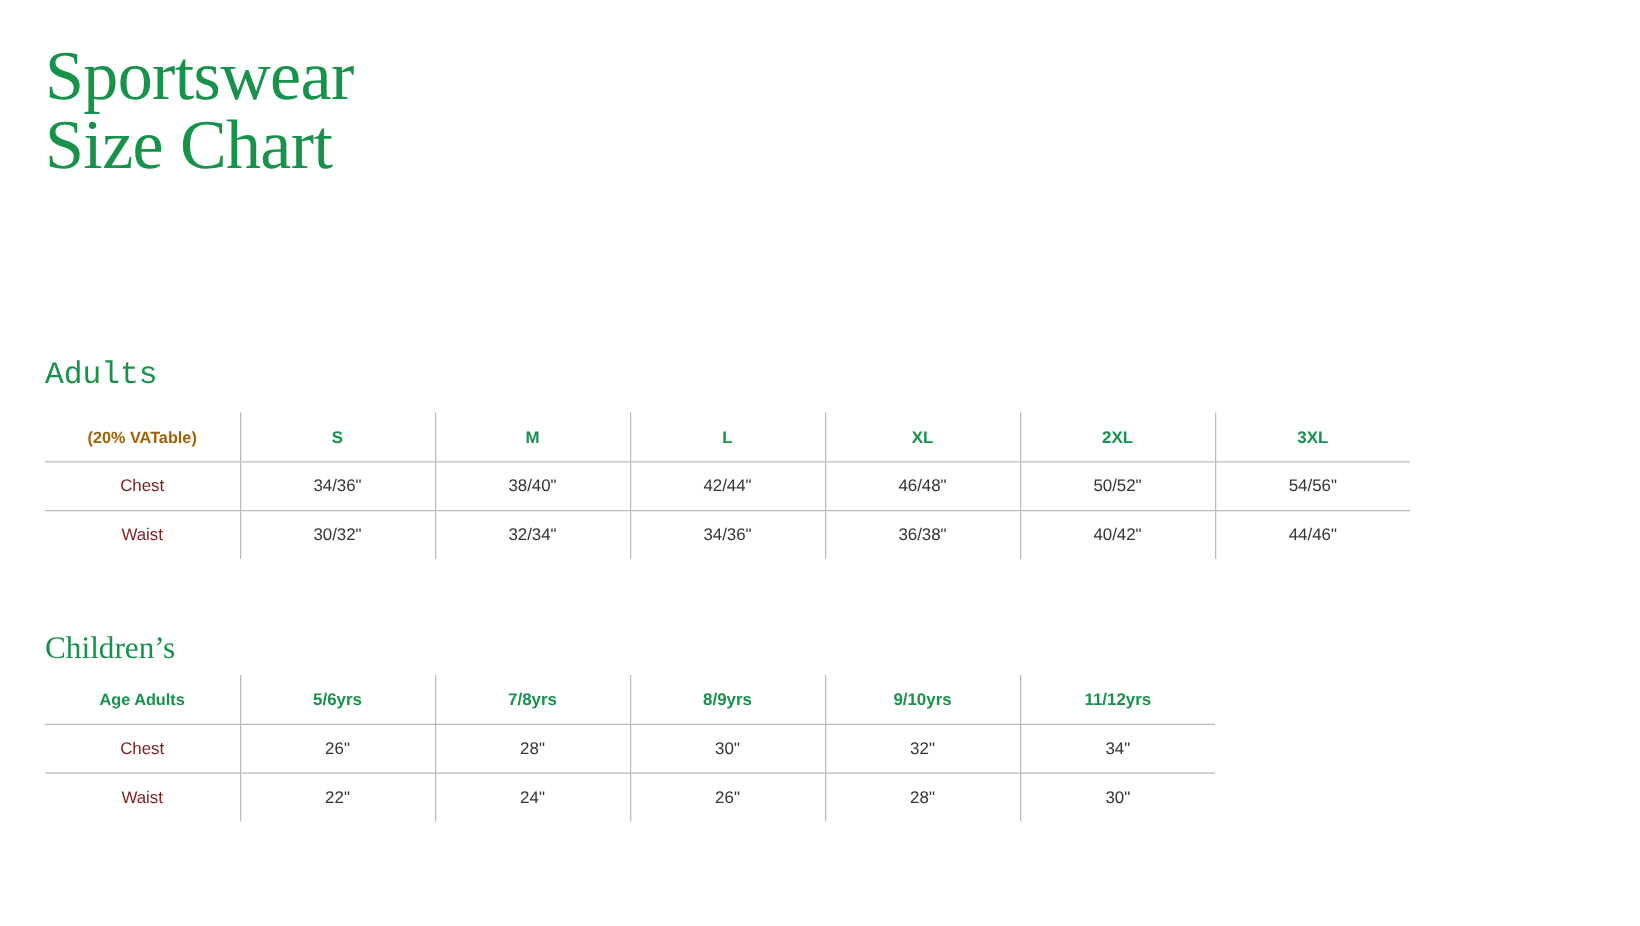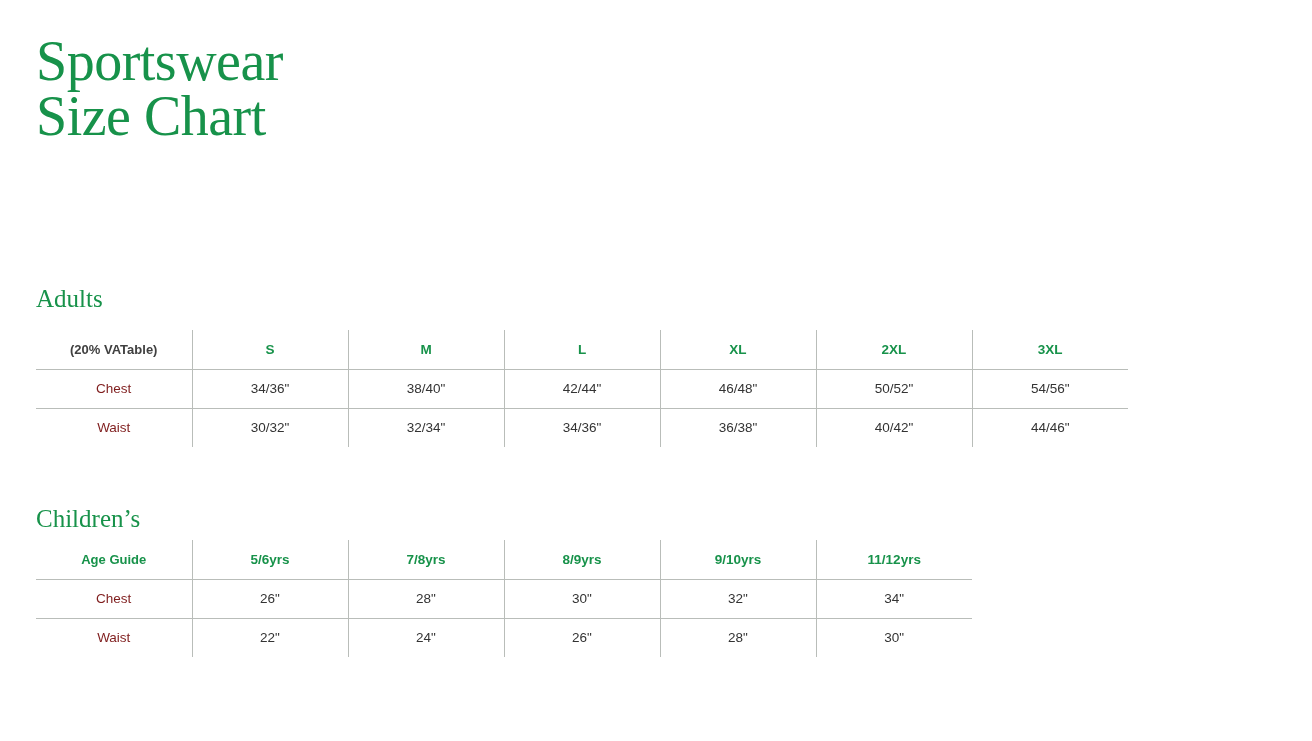--- a/index.html
+++ b/index.html
@@ -32,21 +32,21 @@
   .title-line { display: block; white-space: nowrap; }
 
   .section-heading {
     position: absolute;
     left: 36px;
     font-family: "Liberation Serif", serif;
     color: #17924a;
     font-size: 25px;
     font-weight: 400;
   }
-  #adults-heading { top: 285px; }
+  #adults-heading { top: 285px; font-family: Liberation Mono, monospace; }
   #childrens-heading { top: 505px; }
 
   table {
     position: absolute;
     border-collapse: collapse;
     table-layout: fixed;
     font-size: 13.5px;
     color: #333333;
   }
   #adults-table { left: 36px; top: 330px; width: 1092px; }
@@ -67,21 +67,21 @@
   tr td:last-child, tr th:last-child { border-right: none; }
   tbody tr:last-child td { border-bottom: none; }
 
   thead th {
     color: #17924a;
     font-weight: 700;
     font-size: 13.5px;
   }
   thead th:first-child { font-size: 13px; }
   .rowlabel { color: #7f1d1d; }
-  .vat-label { color: #404040; }
+  .vat-label { color: #a16207; }
 </style>
 </head>
 <body>
 
 <div class="page">
 
   <div class="title-block">
     <span class="title-line">Sportswear</span>
     <span class="title-line">Size Chart</span>
   </div>
@@ -137,21 +137,21 @@
     <colgroup>
       <col>
         <col>
         <col>
         <col>
         <col>
         <col>
     </colgroup>
     <thead>
       <tr>
-        <th>Age Guide</th>
+        <th>Age Adults</th>
         <th>5/6yrs</th>
         <th>7/8yrs</th>
         <th>8/9yrs</th>
         <th>9/10yrs</th>
         <th>11/12yrs</th>
       </tr>
     </thead>
     <tbody>
       <tr>
         <td class="rowlabel">Chest</td>

